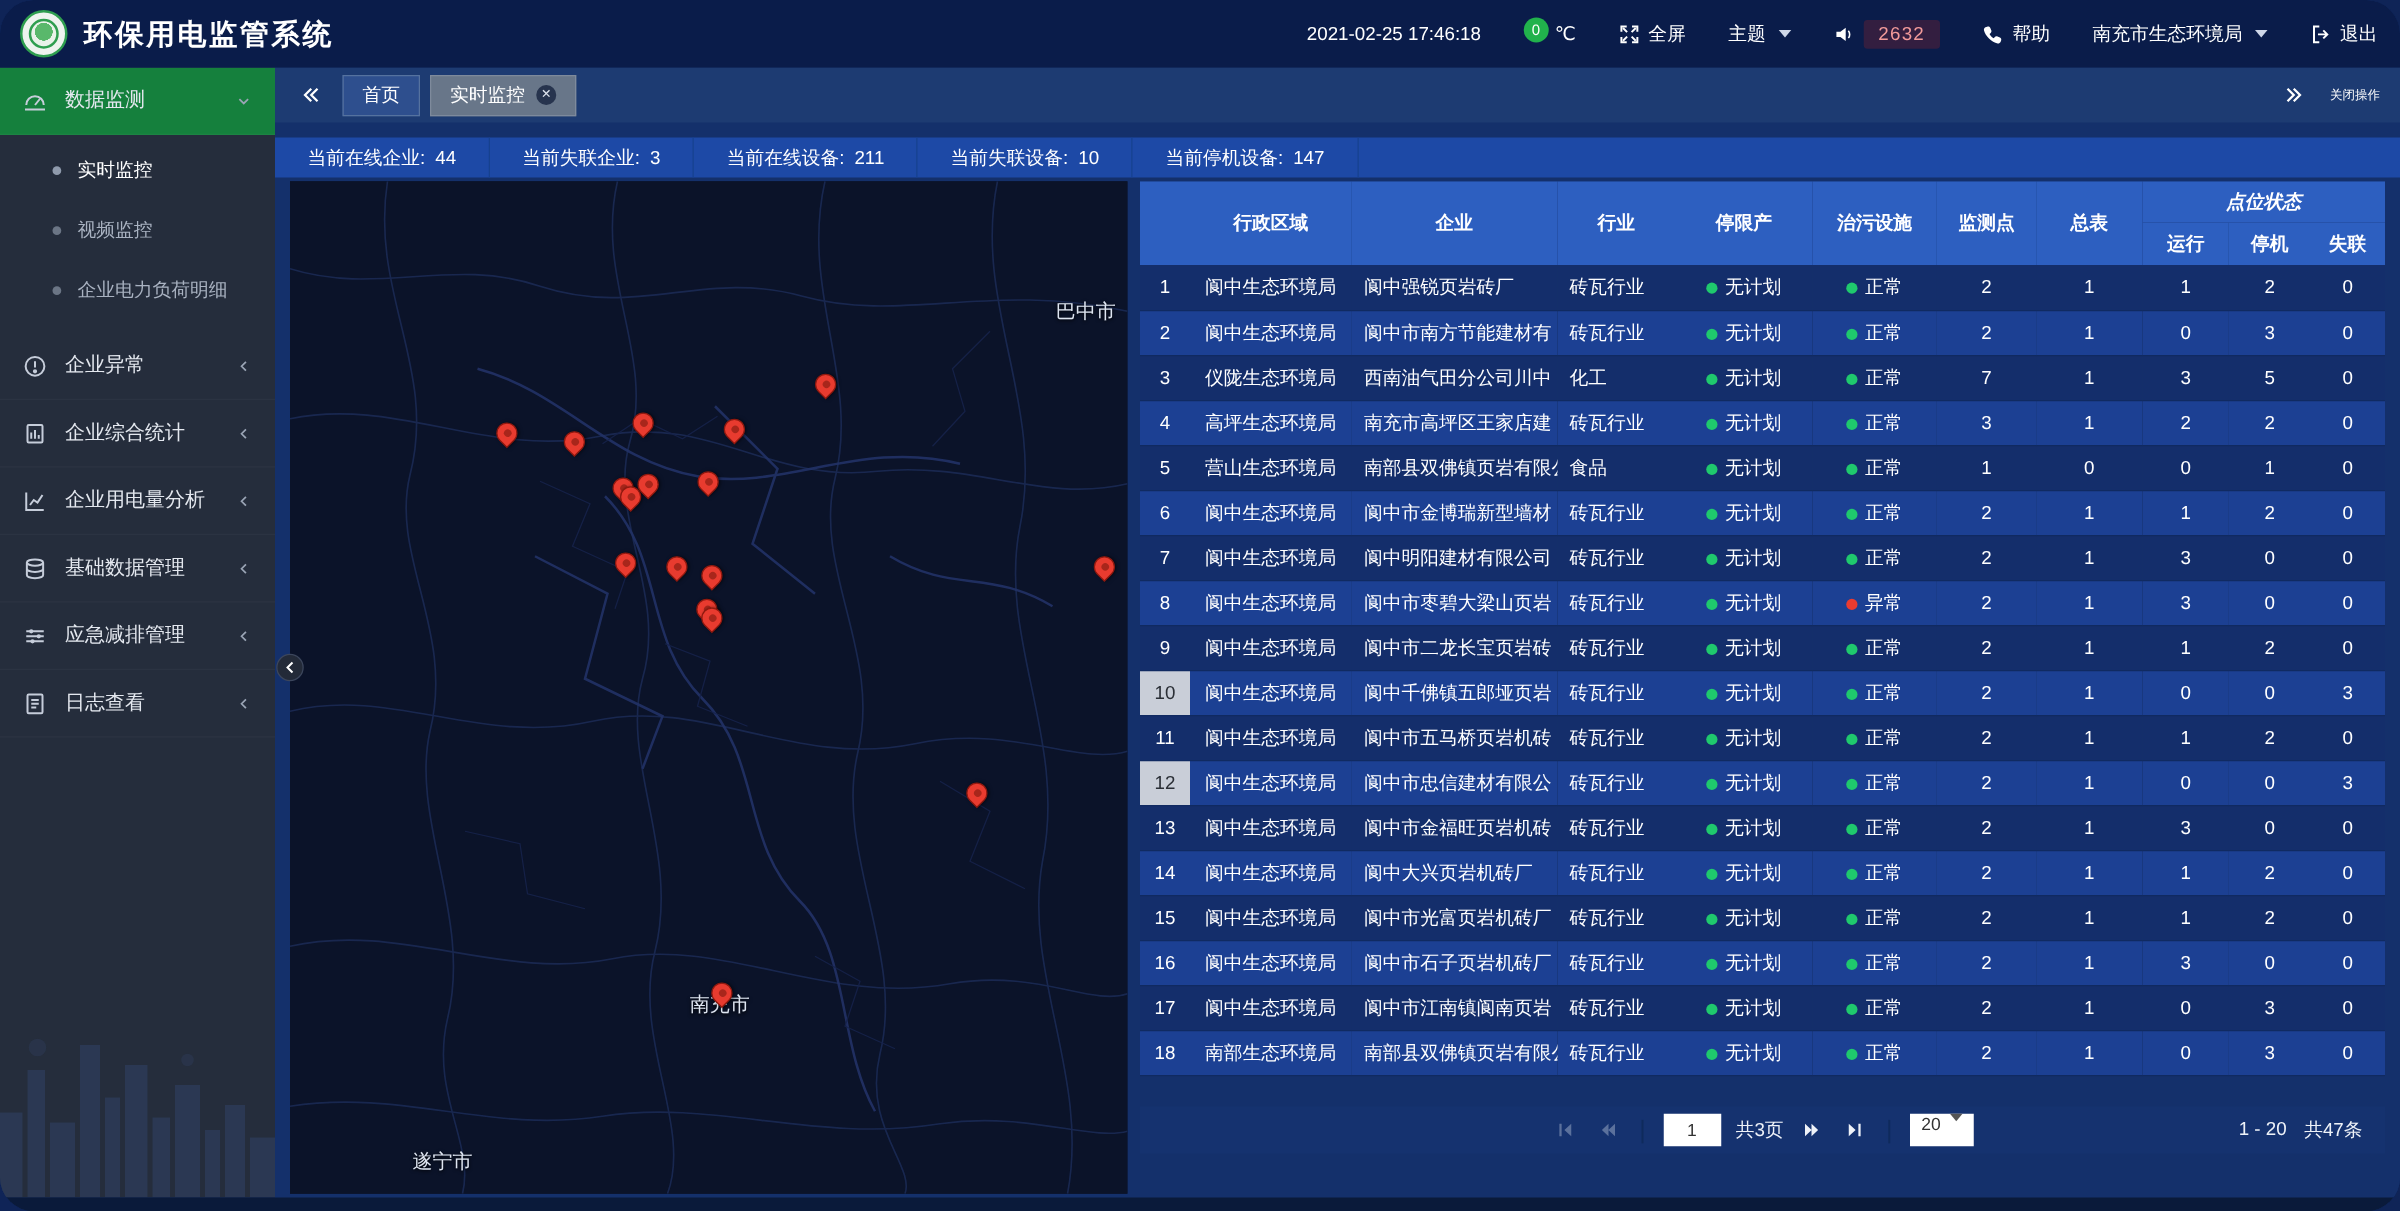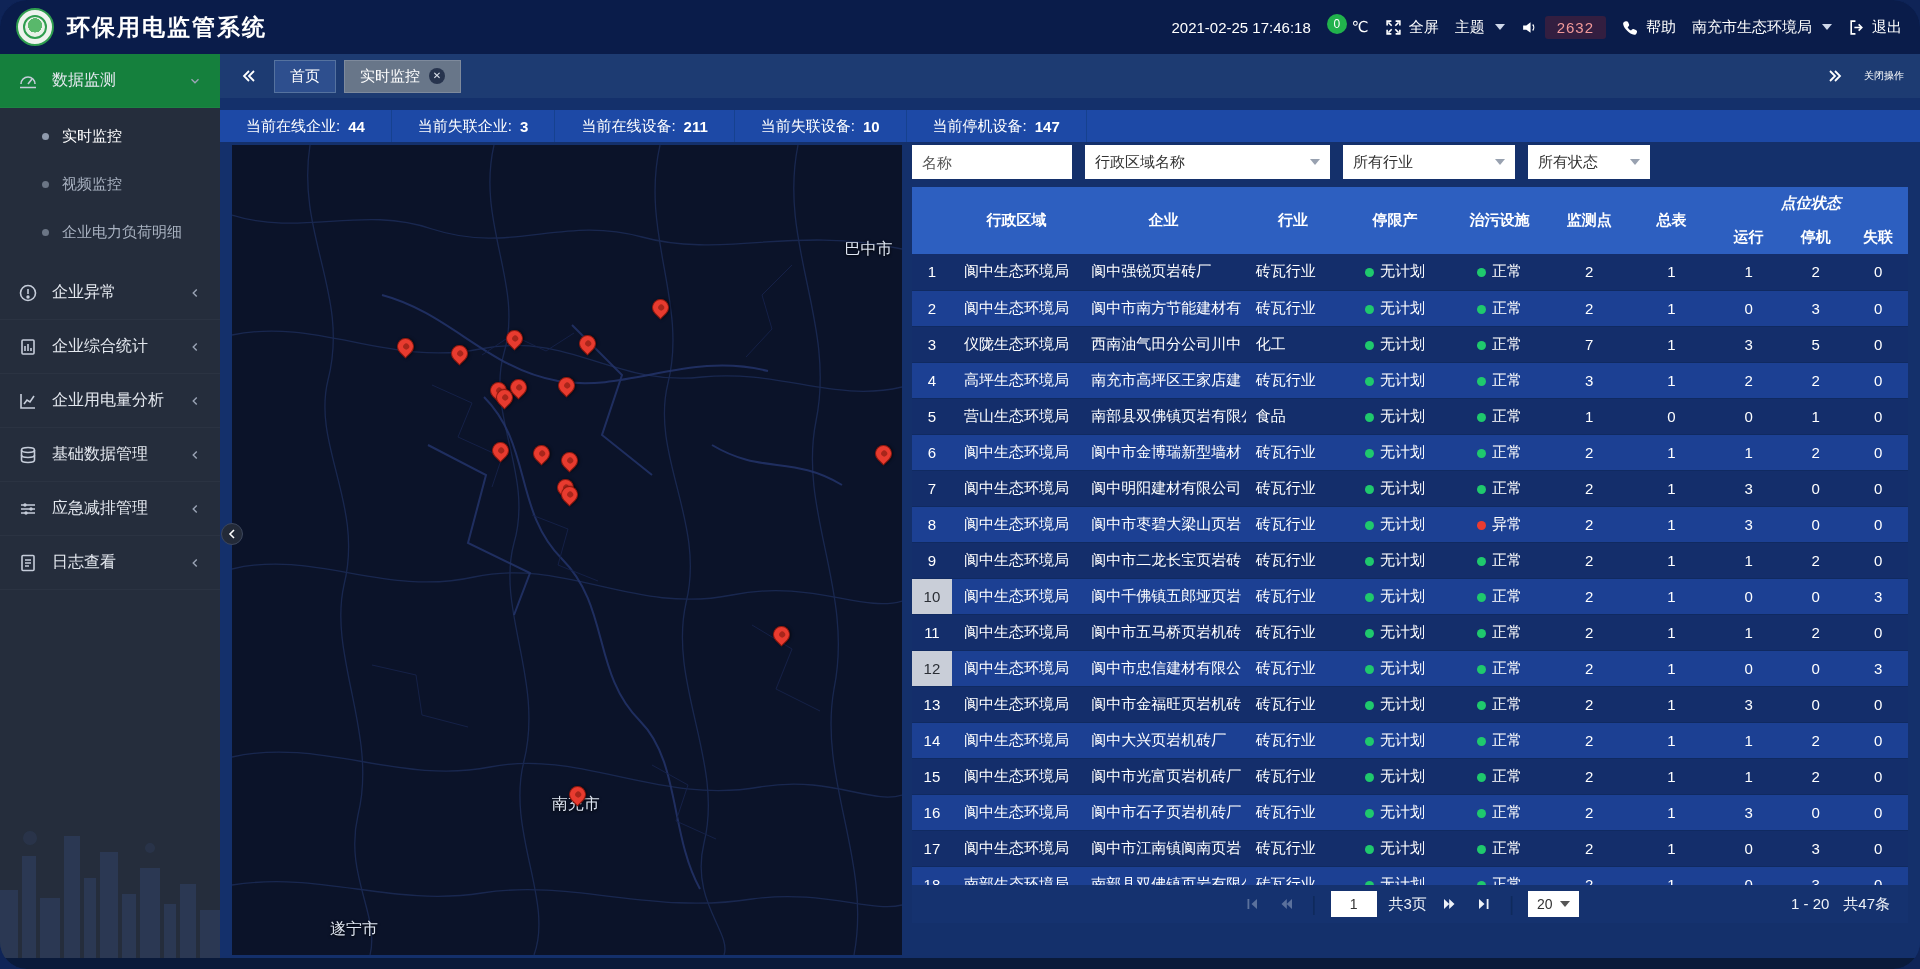--- a/index.html
+++ b/index.html
@@ -5,21 +5,21 @@
   *{margin:0;padding:0;box-sizing:border-box;}
   html,body{width:1920px;height:969px;overflow:hidden;}
   body{font-family:"Liberation Sans","DejaVu Sans",sans-serif;background:#0f2457;}
   .app{position:relative;width:1920px;height:969px;background:#14306b;overflow:hidden;border-radius:27px;}
 
   
   .topbar{position:absolute;top:0;left:0;width:100%;height:54px;background:#0a1c4a;display:flex;align-items:center;padding:0 18px 0 16px;color:#fff;z-index:10;}
   .logo{width:38px;height:38px;border-radius:50%;background:#eef3ee;border:2px solid #2f9e4f;display:flex;align-items:center;justify-content:center;flex:none;}
   .logo-inner{width:24px;height:24px;border-radius:50%;border:2px solid #2f9e4f;background:radial-gradient(circle at 50% 42%,#59b86b 0 46%,#e9f2e9 47%);}
   .app-title{font-size:23px;font-weight:bold;margin-left:13px;letter-spacing:2px;}
-  .topbar-right{margin-left:auto;display:flex;align-items:center;gap:16px;font-size:15px;}
+  .topbar-right{margin-left:auto;display:flex;align-items:center;gap:34px;font-size:15px;}
   .top-item{display:flex;align-items:center;gap:7px;white-space:nowrap;}
   .top-item svg{width:17px;height:17px;display:block;}
   .temp-wrap{display:flex;align-items:center;gap:5px;}
   .temp-circle{width:20px;height:20px;border-radius:50%;background:#21b24c;color:#fff;font-size:12px;display:flex;align-items:center;justify-content:center;margin-top:-6px;}
   .caret{width:0;height:0;border-left:5px solid transparent;border-right:5px solid transparent;border-top:6px solid #cfd8ea;margin-left:3px;}
   .alert-num{color:#f29a9a;background:rgba(130,35,45,.35);padding:3px 12px;border-radius:3px;font-size:15px;letter-spacing:1px;}
 
   
   .sidebar{position:absolute;top:54px;left:0;width:220px;height:904px;background:#252d3c;overflow:hidden;z-index:5;}
   .side-item-head{height:54px;display:flex;align-items:center;padding:0 18px;color:#e4e8ef;font-size:16px;cursor:pointer;border-bottom:1px solid rgba(255,255,255,.03);}
@@ -45,21 +45,21 @@
   .tab-nav svg{width:16px;height:16px;}
   .tab-list{display:flex;align-items:center;gap:8px;}
   .tab{height:33px;display:flex;align-items:center;padding:0 15px;font-size:15px;color:#fff;background:#2e4f8e;border:1px solid #55729f;cursor:pointer;gap:9px;white-space:nowrap;}
   .tab.active{background:#687689;border-color:#7e8a9c;}
   .tab-close{width:16px;height:16px;border-radius:50%;background:#27344e;color:#dfe5ee;font-size:10px;display:flex;align-items:center;justify-content:center;line-height:1;}
   .tabbar-right{margin-left:auto;display:flex;align-items:center;gap:16px;color:#fff;font-size:10px;cursor:pointer;}
 
   
   .statsbar{margin-top:12px;height:32px;background:#1d49a6;display:flex;align-items:stretch;color:#fff;font-size:15px;flex:none;}
   .stat{display:flex;align-items:center;padding:0 26px;border-right:1px solid #16418f;gap:8px;white-space:nowrap;}
-  .stat-value{font-weight:bold;}
+  .stat-value{font-weight:normal;}
 
   
   .workarea{display:flex;gap:10px;padding:3px 12px 0 12px;flex:1;min-height:0;}
   .map-panel{position:relative;width:670px;height:810px;background:#0b1329;flex:none;}
   .map-roads{position:absolute;top:0;left:0;}
   .city-label{position:absolute;color:#dfe6f2;font-size:16px;transform:translateX(-50%);text-shadow:0 1px 3px #000;z-index:2;white-space:nowrap;}
   .map-pin{position:absolute;width:17px;height:17px;border-radius:50% 50% 50% 0;background:#e83b2f;border:1px solid #90190f;transform:rotate(-45deg);box-shadow:1px 1px 3px rgba(0,0,0,.5);z-index:3;cursor:pointer;}
   .map-pin::after{content:"";position:absolute;width:6px;height:6px;border-radius:50%;background:#a8261b;top:5px;left:5px;}
   .collapse-btn{position:absolute;left:-11px;top:calc(48% - 11px);width:22px;height:22px;border-radius:50%;background:#232a38;border:1px solid #3c465c;display:flex;align-items:center;justify-content:center;z-index:4;cursor:pointer;}
   .collapse-btn svg{width:10px;height:10px;}
@@ -90,21 +90,21 @@
   .dot.green{background:#1fc96d;}
   .dot.red{background:#ea3b30;}
 
   
   .pagination{flex:none;height:38px;background:#15326f;display:flex;align-items:center;justify-content:center;gap:12px;color:#eef2f8;font-size:15px;position:relative;}
   .pg-btn{width:22px;height:22px;display:flex;align-items:center;justify-content:center;cursor:pointer;color:#eef2f8;}
   .pg-btn svg{width:16px;height:16px;}
   .pg-btn.disabled{color:#8193b5;opacity:.65;cursor:default;}
   .pg-divider{color:#0f2a5c;font-size:20px;margin:0 2px;}
   .pg-input{width:46px;height:26px;background:#fff;color:#333;text-align:center;border:0;font-size:14px;outline:none;}
-  .pg-size{background:#fff;color:#333;height:26px;display:flex;align-items:center;gap:7px;padding:0 9px;cursor:pointer;font-size:14px;}
+  .pg-size{background:#fff;color:#333;height:26px;display:flex;align-items:flex-start;gap:7px;padding:0 9px;cursor:pointer;font-size:14px;}
   .pg-size .sel-caret{border-top-color:#555;}
   .pg-total{position:absolute;right:18px;display:flex;gap:14px;}
 </style>
 </head>
 <body>
 
 <div class="app">
 
   <header class="topbar">
     <div class="logo">
@@ -417,35 +417,20 @@
           </div>
         <div class="collapse-btn">
           <svg viewBox="0 0 10 10" fill="none" stroke="#fff" stroke-width="1.6">
               <path d="M7 1L3 5l4 4"></path>
             </svg>
         </div>
       </div>
 
       <div class="right-panel">
 
-        <div class="filters">
-          <input class="f-input" placeholder="名称" style="">
-          <div class="f-select w-region">
-            <span>行政区域名称</span>
-              <span class="sel-caret"></span>
-          </div>
-          <div class="f-select w-industry">
-            <span>所有行业</span>
-              <span class="sel-caret"></span>
-          </div>
-          <div class="f-select w-status">
-            <span>所有状态</span>
-              <span class="sel-caret"></span>
-          </div>
-        </div>
 
         <div class="table-wrap">
           <table>
             <colgroup id="tbl-colgroup">
                 <col style="width: 4%;">
                 <col style="width: 13%;">
                 <col style="width: 16.5%;">
                 <col style="width: 9.5%;">
                 <col style="width: 11%;">
                 <col style="width: 10%;">

